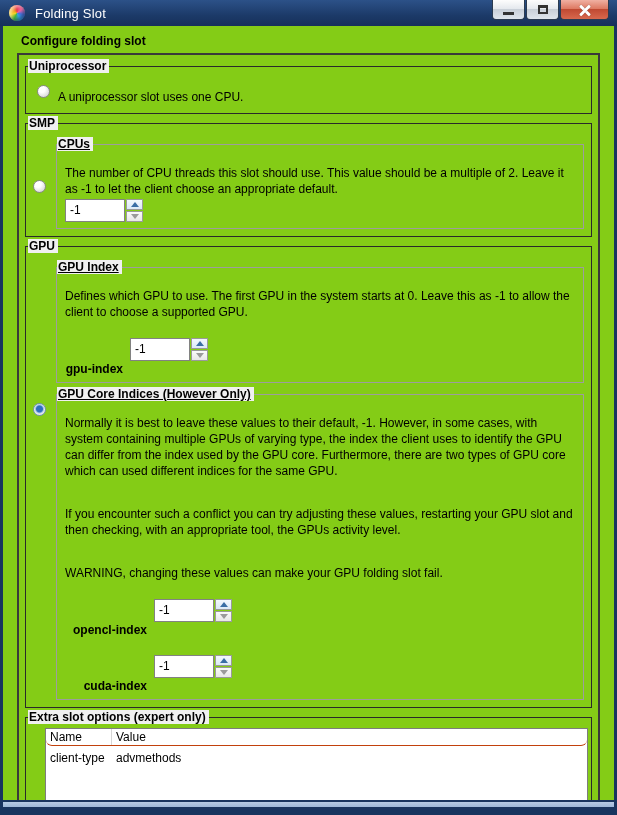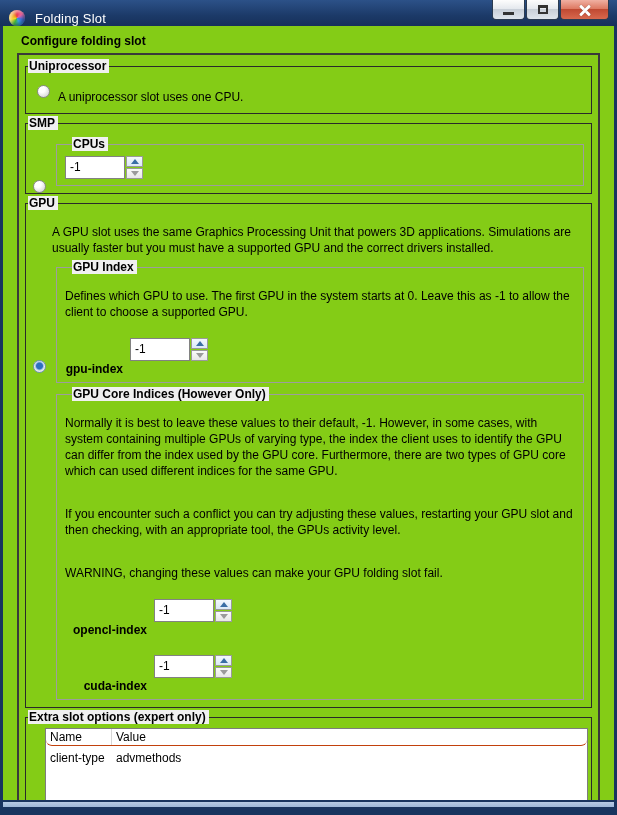--- a/index.html
+++ b/index.html
@@ -9,21 +9,21 @@
   .window {
     position: relative;
     width: 617px; height: 815px;
     background: #18355f;
     overflow: hidden;
   }
   
   .titlebar {
     height: 26px;
     background: linear-gradient(#2c5188, #1c3a68 60%, #16305a);
-    display: flex; align-items: flex-end;
+    display: flex; align-items: center;
     padding-left: 9px;
     color: #ffffff;
   }
   .app-icon {
     width: 16px; height: 16px; border-radius: 50%;
     background: conic-gradient(#e8334a, #f05fa0, #4a72e0, #35a0e8, #3fb53f, #f5d327, #f09a1f, #e8334a);
     box-shadow: inset -2px -2px 3px rgba(0,0,0,.35), inset 2px 2px 3px rgba(255,255,255,.55);
     margin-right: 10px;
     flex: none;
   }
@@ -89,21 +89,21 @@
     position: absolute; top: -8px; left: 2px;
     background: #f0f0f0; padding: 0 3px 0 1px;
     font-weight: bold; font-size: 12px; color: #000; line-height: 14px;
   }
   .subgroup {
     position: relative;
     border: 1px solid #9d9d9d;
     margin: 11px 0 2px 4px;
     padding: 9px 8px 6px 8px;
   }
-  .subgroup > .group-legend { left: 15px; }
+  .subgroup > .group-legend { left: 0; text-decoration: underline; }
 
   .desc { font-size: 12px; line-height: 16px; color: #000; margin-top: 11px; }
   .spacer { height: 16px; }
 
   
   .radio {
     width: 13px; height: 13px; border-radius: 50%;
     border: 1px solid #8a8a8a;
     background: radial-gradient(circle at 35% 30%, #ffffff 30%, #dcdcdc 75%, #c4c4c4);
     display: inline-block; flex: none;
@@ -185,40 +185,40 @@
           <span class="radio" style="margin-left:-15px;"></span>
           <span class="desc">A uniprocessor slot uses one CPU.</span>
         </div>
       </div>
 
       <div class="group">
         <span class="group-legend">SMP</span>
         <span class="radio abs" style="top:56px;"></span>
         <div class="subgroup">
           <span class="group-legend">CPUs</span>
+          <div class="desc">The number of CPU threads this slot should use. This value should be a multiple of 2. Leave it as -1 to let the client choose an appropriate default.</div>
           <div class="spin-row">
             <div class="spinner">
               <div class="spin-field">-1</div>
               <div class="spin-btns">
                 <div class="spin-up">
                     <span class="tri-up"></span>
                   </div>
                 <div class="spin-down">
                     <span class="tri-down"></span>
                   </div>
               </div>
             </div>
           </div>
         </div>
       </div>
 
       <div class="group">
         <span class="group-legend">GPU</span>
         <span class="radio abs checked" style="top:156px;"></span>
-        <div class="desc">A GPU slot uses the same Graphics Processing Unit that powers 3D applications. Simulations are usually faster but you must have a supported GPU and the correct drivers installed.</div>
 
         <div class="subgroup">
           <span class="group-legend">GPU Index</span>
           <div class="desc">Defines which GPU to use. The first GPU in the system starts at 0. Leave this as -1 to allow the client to choose a supported GPU.</div>
           <div class="spin-row">
             <span class="spin-label" style="width:58px;">gpu-index</span>
             <div class="spinner">
               <div class="spin-field">-1</div>
               <div class="spin-btns">
                 <div class="spin-up">

